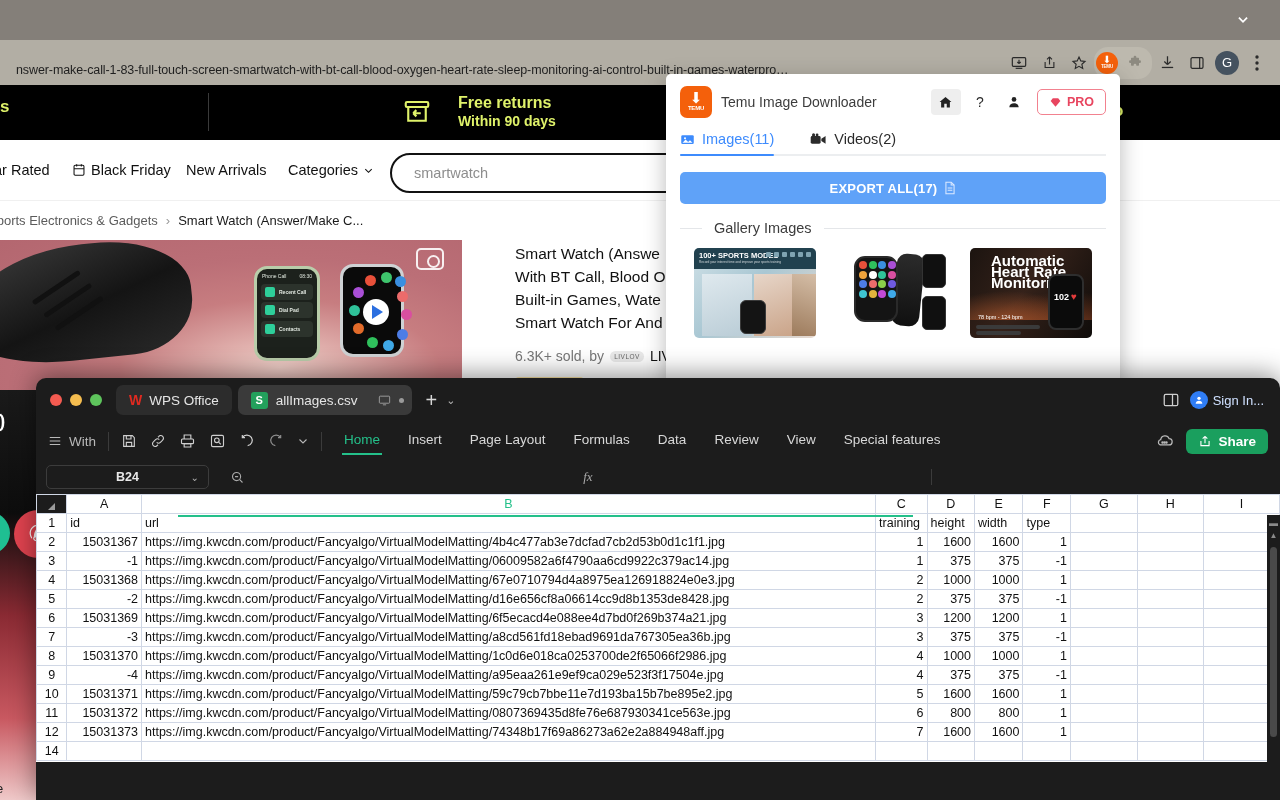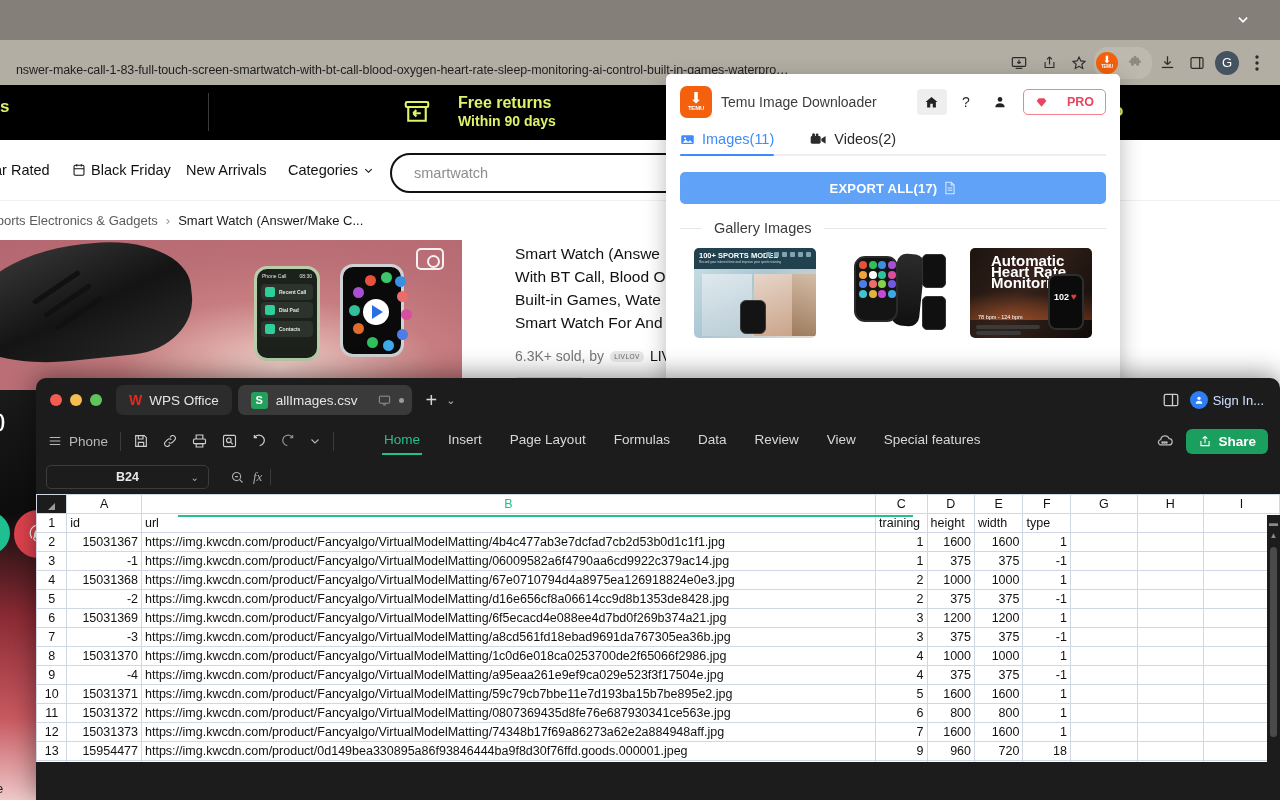--- a/index.html
+++ b/index.html
@@ -200,21 +200,21 @@
   .ext-logo .arw { font-size: 15px; line-height: 12px; }
   .ext-logo .tx { font-size: 6px; font-weight: bold; line-height: 8px; letter-spacing: -.2px; }
   .ext-title { font-size: 14px; color: #3c3c3c; }
   .ext-head-actions { margin-left: auto; display: flex; align-items: center; gap: 4px; }
   .hbtn {
     width: 30px; height: 26px; display: flex; align-items: center; justify-content: center;
     color: #2b2b2b; font-size: 14px; border-radius: 4px;
   }
   .hbtn.active { background: #eeeeee; }
   .pro-btn {
-    display: flex; align-items: center; gap: 19px;
+    display: flex; align-items: center; gap: 5px;
     border: 1px solid #f2818f; color: #e8455f; border-radius: 5px;
     font-size: 12.5px; font-weight: bold; padding: 5px 11px; margin-left: 4px;
   }
   .ext-tabs {
     display: flex; gap: 36px; padding: 5px 14px 0; position: relative;
   }
   .ext-tabs::after {
     content:""; position: absolute; left: 14px; right: 14px; bottom: 0; height: 2px; background: #eceef0;
   }
   .ext-tab {
@@ -313,42 +313,42 @@
   .caret-btn { color: #b5b5b5; font-size: 11px; margin-left: 9px; }
   .title-right { margin-left: auto; display: flex; align-items: center; gap: 10px; padding-right: 6px; }
   .signin { display: flex; align-items: center; gap: 5px; color: #cfe0ff; font-size: 13px; }
   .signin-av { width: 18px; height: 18px; border-radius: 50%; background: #2f7df5; color: #fff;
     font-size: 10px; display: flex; align-items: center; justify-content: center; }
 
   .wps-ribbon { height: 38px; display: flex; align-items: center; padding: 0 12px; position: relative; }
   .menu-btn { display: flex; align-items: center; gap: 7px; color: #b9b9b9; font-size: 13.5px; }
   .rb-div { width: 1px; height: 19px; background: #3b3b3b; margin: 0 12px; }
   .rb-icons { display: flex; align-items: center; gap: 13px; color: #cfcfcf; }
-  .rb-tabs { display: flex; align-items: center; gap: 28px; margin-left: 38px; }
+  .rb-tabs { display: flex; align-items: center; gap: 28px; margin-left: 10px; }
   .rb-tab { color: #d8d8d8; font-size: 13.5px; position: relative; padding-bottom: 4px; }
   .rb-tab.sel { color: #24c08a; }
   .rb-tab.sel::after {
     content:""; position: absolute; left: -2px; right: -2px; bottom: -4px; height: 2px; background: #24c08a;
   }
   .ribbon-right { margin-left: auto; display: flex; align-items: center; gap: 12px; }
   .share-btn {
     display: flex; align-items: center; gap: 6px; background: #1a9f5e; color: #fff;
     font-size: 13.5px; font-weight: bold; padding: 5px 12px; border-radius: 6px;
   }
 
   .formula-bar { height: 34px; display: flex; align-items: center; padding: 0 10px; gap: 8px; }
   .namebox {
     width: 163px; height: 24px; border: 1px solid #3c3c3c; border-radius: 5px;
     display: flex; align-items: center; justify-content: center; position: relative;
     color: #e8e8e8; font-size: 12.5px; font-weight: bold;
   }
   .namebox .cv { position: absolute; right: 9px; color: #b0b0b0; font-size: 10px; font-weight: normal; }
   .fx-area {
-    flex: 1; height: 24px; border-radius: 5px; display: flex; align-items: center; gap: 8px;
-    padding-left: 13px; color: #a9a9a9; font-size: 13px;
+    flex: 1; height: 24px; border-radius: 5px; display: flex; align-items: center; gap: 20px;
+    padding-left: 13px; color: #a9a9a9; font-size: 13px; justify-content: space-between;
   }
   .fx-sep { width: 1px; height: 16px; background: #3b3b3b; }
 
   
   .grid-wrap { position: relative; height: 268px; background: #fff; overflow: hidden; }
   table.sheet { border-collapse: collapse; table-layout: fixed; width: 100%; }
   table.sheet th, table.sheet td {
     border: 1px solid #d0d7e5; font-size: 12.5px; height: 19px; padding: 0 3px;
     overflow: hidden; white-space: nowrap; color: #111; background: #fff;
   }
@@ -734,21 +734,21 @@
           <span>Sign In...</span>
         </div>
       </div>
     </div>
 
     <div class="wps-ribbon">
       <div class="menu-btn">
         <svg width="14" height="14" viewBox="0 0 24 24" stroke="#b9b9b9" stroke-width="2">
             <path d="M3 6h18M3 12h18M3 18h18"></path>
           </svg>
-        <span>Phone</span>
+        <span>With</span>
       </div>
       <div class="rb-div"></div>
       <div class="rb-icons">
         <svg width="16" height="16" viewBox="0 0 24 24" fill="none" stroke="#cfcfcf" stroke-width="1.7">
             <path d="M4 4h13l3 3v13H4z"></path>
             <path d="M8 4v5h7V4M8 20v-6h8v6"></path>
           </svg>
         <svg width="16" height="16" viewBox="0 0 24 24" fill="none" stroke="#cfcfcf" stroke-width="1.7">
             <path d="M10 14a4 4 0 005.6 0l3-3a4 4 0 10-5.6-5.6l-1 1"></path>
             <path d="M14 10a4 4 0 00-5.6 0l-3 3A4 4 0 1011 18.6l1-1"></path>
@@ -990,32 +990,20 @@
             <td class="txt">https://img.kwcdn.com/product/Fancyalgo/VirtualModelMatting/74348b17f69a86273a62e2a884948aff.jpg</td>
             <td class="num">7</td>
             <td class="num">1600</td>
             <td class="num">1600</td>
             <td class="num">1</td>
             <td></td>
               <td></td>
               <td></td>
           </tr>
           <tr>
-            <td class="rowhead">13</td>
-            <td class="num">15954477</td>
-            <td class="txt">https://img.kwcdn.com/product/0d149bea330895a86f93846444ba9f8d30f76ffd.goods.000001.jpeg</td>
-            <td class="num">9</td>
-            <td class="num">960</td>
-            <td class="num">720</td>
-            <td class="num">18</td>
-            <td></td>
-              <td></td>
-              <td></td>
-          </tr>
-          <tr>
             <td class="rowhead">14</td>
             <td></td>
               <td></td>
               <td></td>
             <td></td>
               <td></td>
               <td></td>
             <td></td>
               <td></td>
               <td></td>

